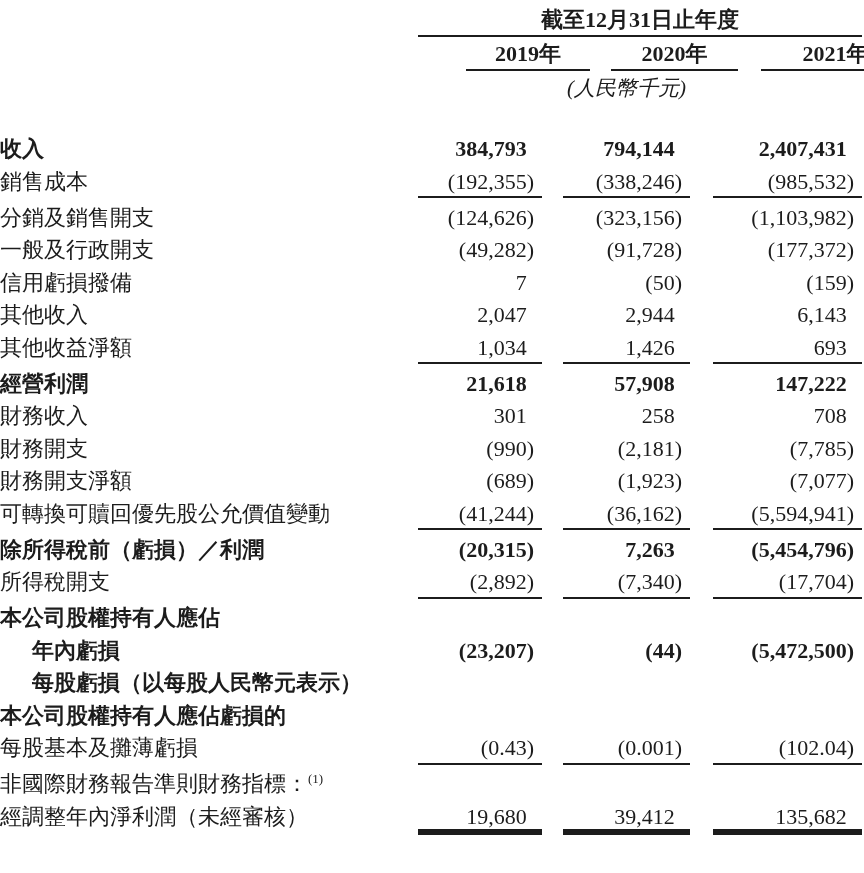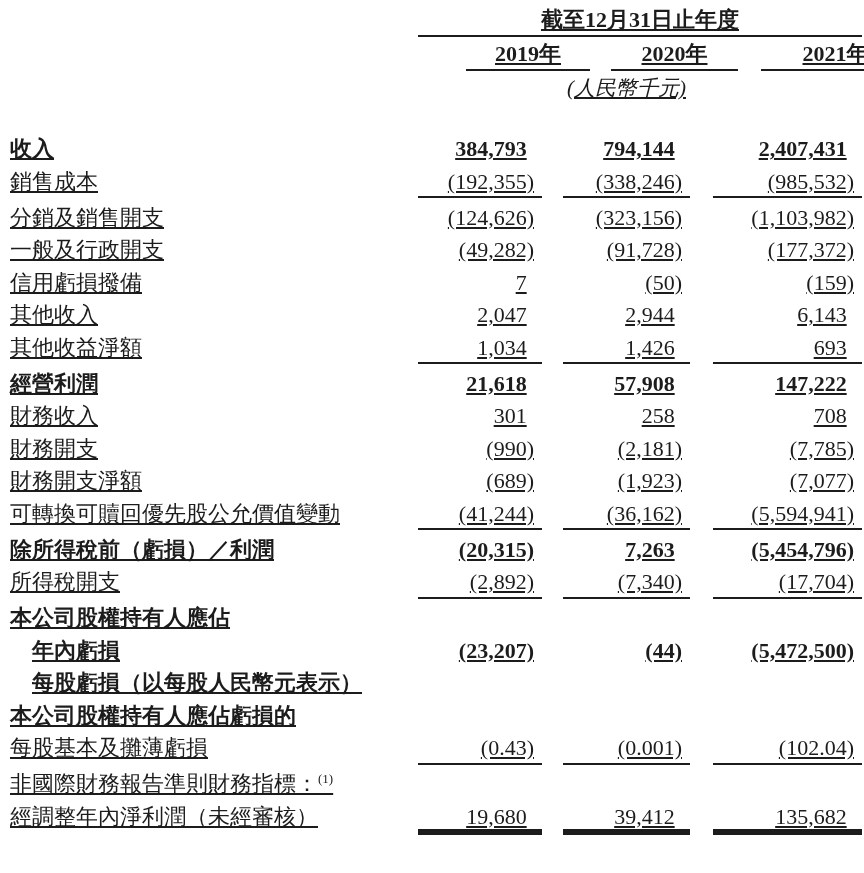--- a/index.html
+++ b/index.html
@@ -3,21 +3,21 @@
 <meta charset="utf-8">
 <style>
   * { margin: 0; padding: 0; box-sizing: border-box; }
   html, body { background: #ffffff; }
   body {
     width: 864px; height: 873px;
     overflow: hidden;
     font-family: "Liberation Serif", serif;
     color: #1c1c1c;
   }
-  .sheet { position: relative; width: 864px; height: 740px; padding-top: 6px; text-decoration: underline; }
+  .sheet { position: relative; width: 864px; height: 740px; padding-top: 6px; }
 
   
   .grid-row {
     display: grid;
     grid-template-columns: 418px 124px 21px 127px 23px 149px;
     width: 862px;
   }
 
   
   .period-cell {
@@ -45,21 +45,20 @@
     overflow: visible; white-space: nowrap;
     font-style: italic;
     font-size: 21px; line-height: 31px;
   }
 
   
   .tbody { margin-top: 29px; }
   .row { height: 32.5px; }
   .row .label {
     grid-column: 1;
-    padding-left: 10px;
     font-size: 22px;
     line-height: 32.5px;
     white-space: nowrap;
   }
   .row .label.indent { padding-left: 32px; }
   .row.bold .label { font-family: "Liberation Sans", sans-serif; font-weight: 700; }
   .row .val {
     font-size: 22px;
     line-height: 32.5px;
     height: 32.5px;

